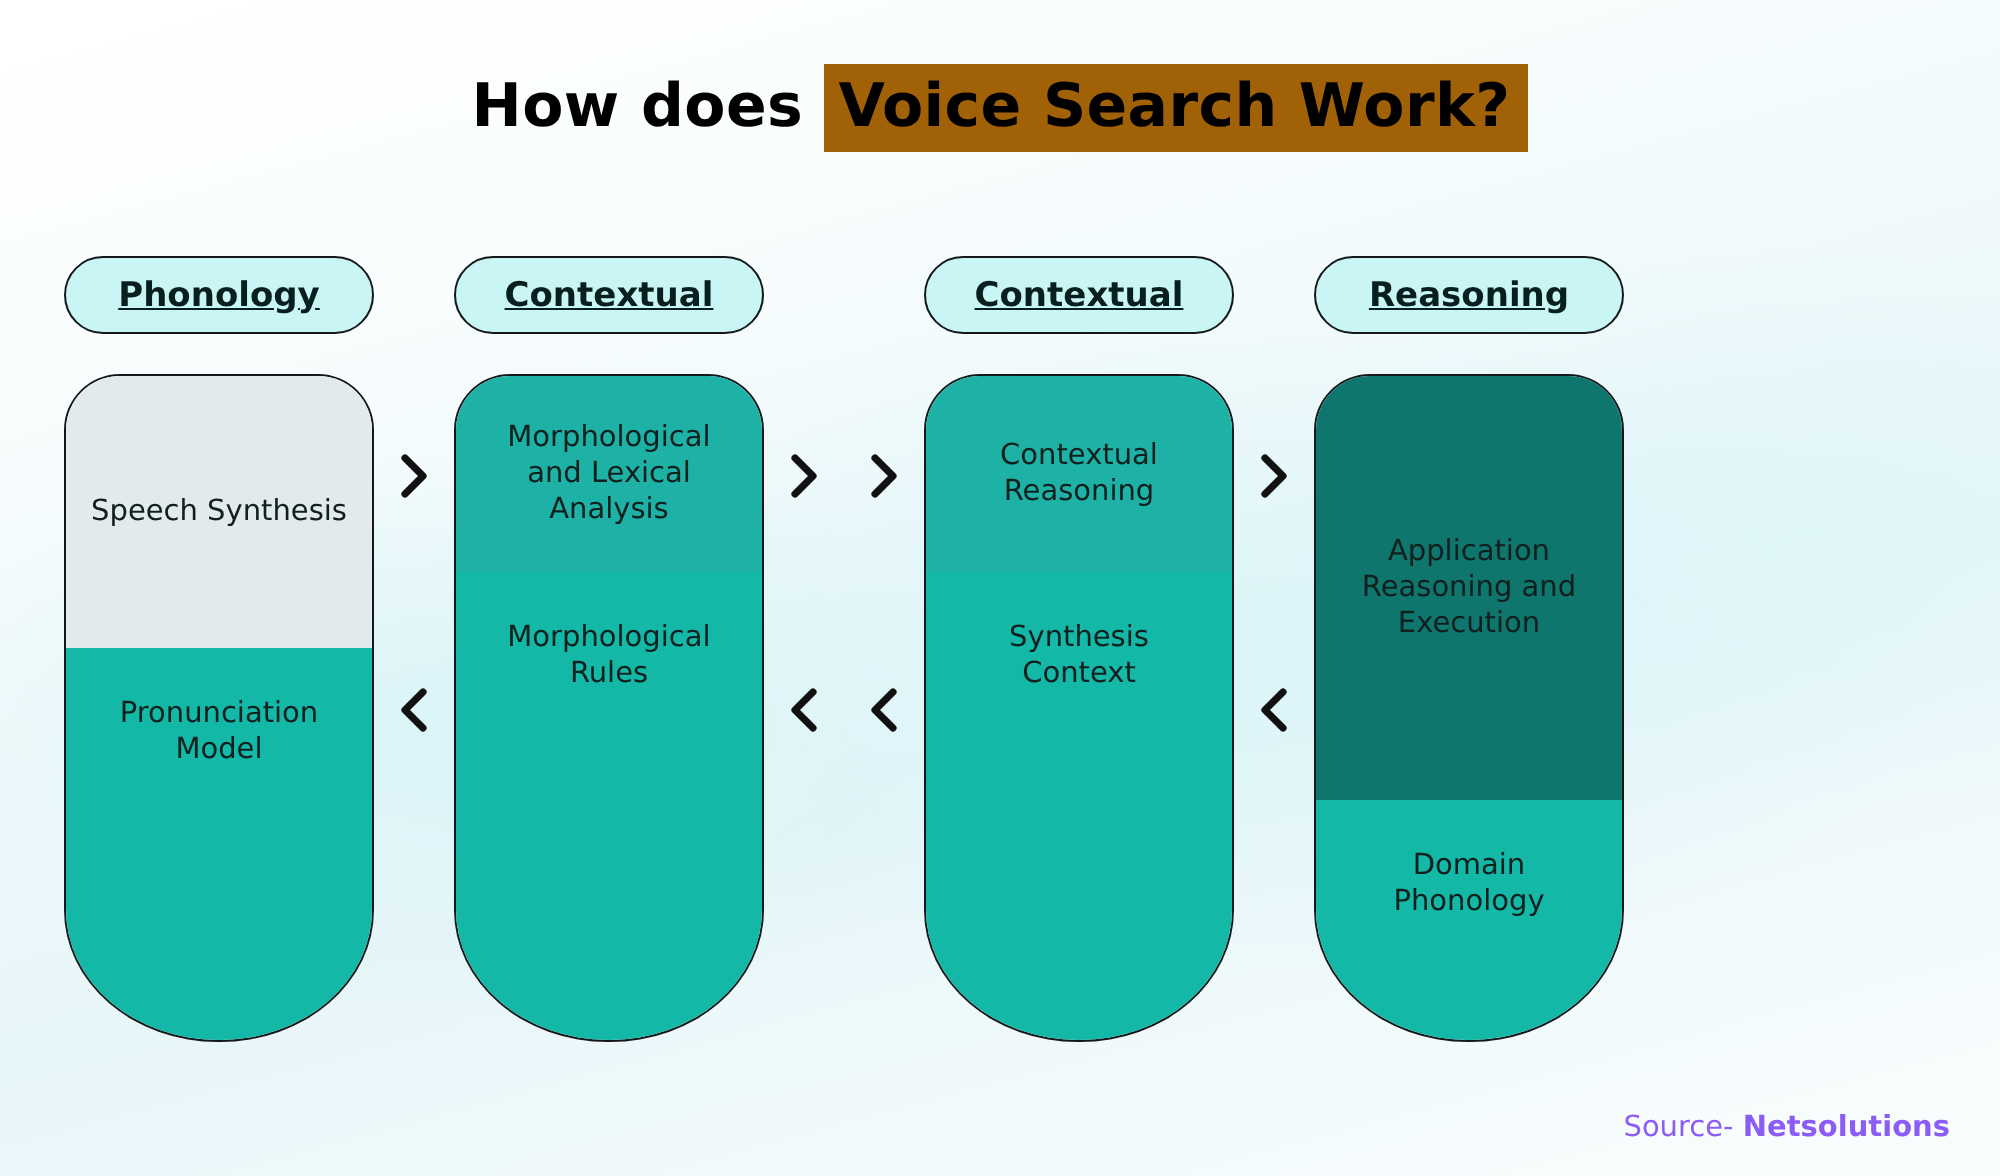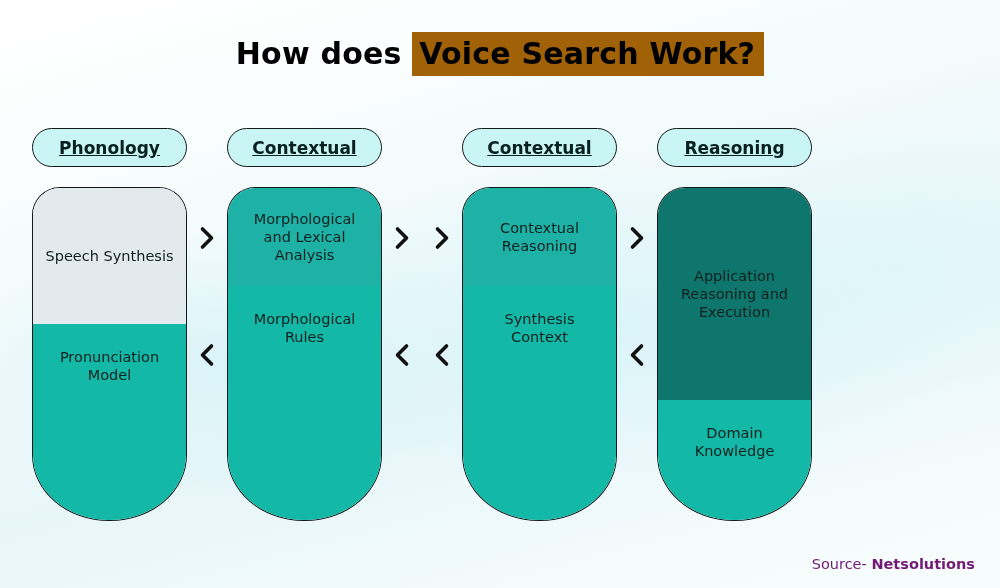--- a/index.html
+++ b/index.html
@@ -35,21 +35,21 @@
   }
   .sec.teal{height:98px;background:#1eb2a6;flex:0 0 auto;}
   .sec.gray{height:136px;background:#e3eaed;flex:0 0 auto;}
   .sec.gray-tall{height:212px;background:#0f766e;flex:0 0 auto;}
   .sec.white{flex:1 1 auto;background:#14b8a6;align-items:flex-start;padding-top:24px;}
   .gapcol{width:40px;position:relative;}
   .chev{position:absolute;left:50%;transform:translate(-50%,-50%);}
   .chev.r{top:110px;}
   .chev.l{top:227px;}
   .source{
-    position:absolute;right:25px;bottom:16px;font-size:14.5px;color:#701a75;
+    position:absolute;right:25px;bottom:16px;font-size:14.5px;color:#8b5cf6;
   }
   .source b{font-weight:700;}
 </style>
 </head>
 <body>
 
 <h1 class="title"><span>How does </span><span class="hl">Voice Search Work?</span></h1>
 
 <div class="board">
 
@@ -111,19 +111,19 @@
       </svg>
     <svg class="chev l" width="17" height="24" viewBox="0 0 17 24">
         <path d="M13 3 L4 12 L13 21" fill="none" stroke="#111" stroke-width="3.6" stroke-linecap="round" stroke-linejoin="round"></path>
       </svg>
   </div>
 
   <div class="col">
     <div class="pill">Reasoning</div>
     <div class="card">
       <div class="sec gray-tall">Application Reasoning and Execution</div>
-      <div class="sec white">Domain Knowledge</div>
+      <div class="sec white">Domain Phonology</div>
     </div>
   </div>
 
 </div>
 
 <div class="source"><span>Source- </span><b>Netsolutions</b></div>
 
 </body></html>

